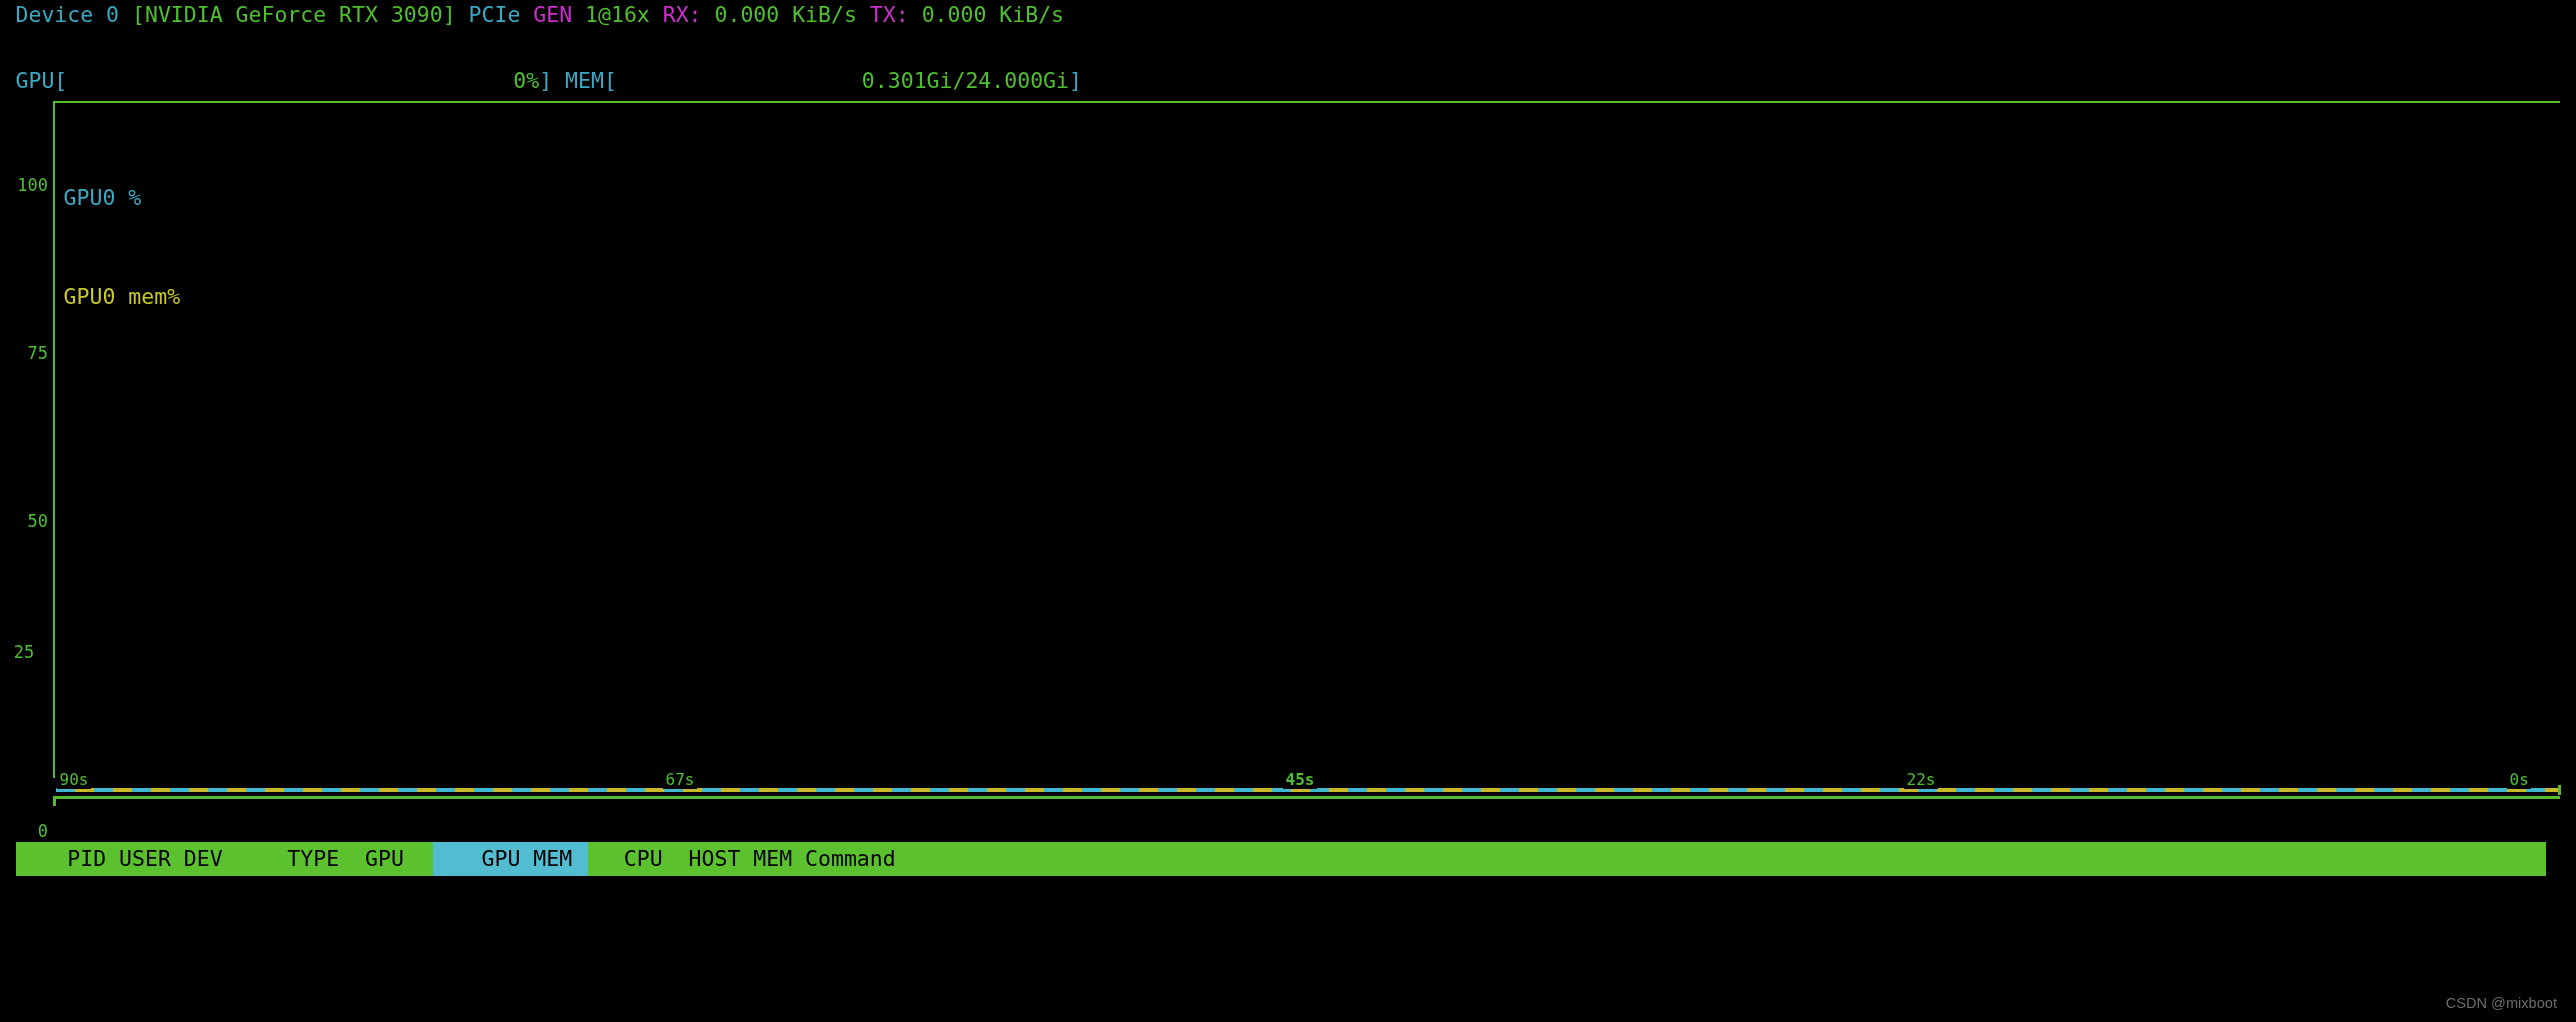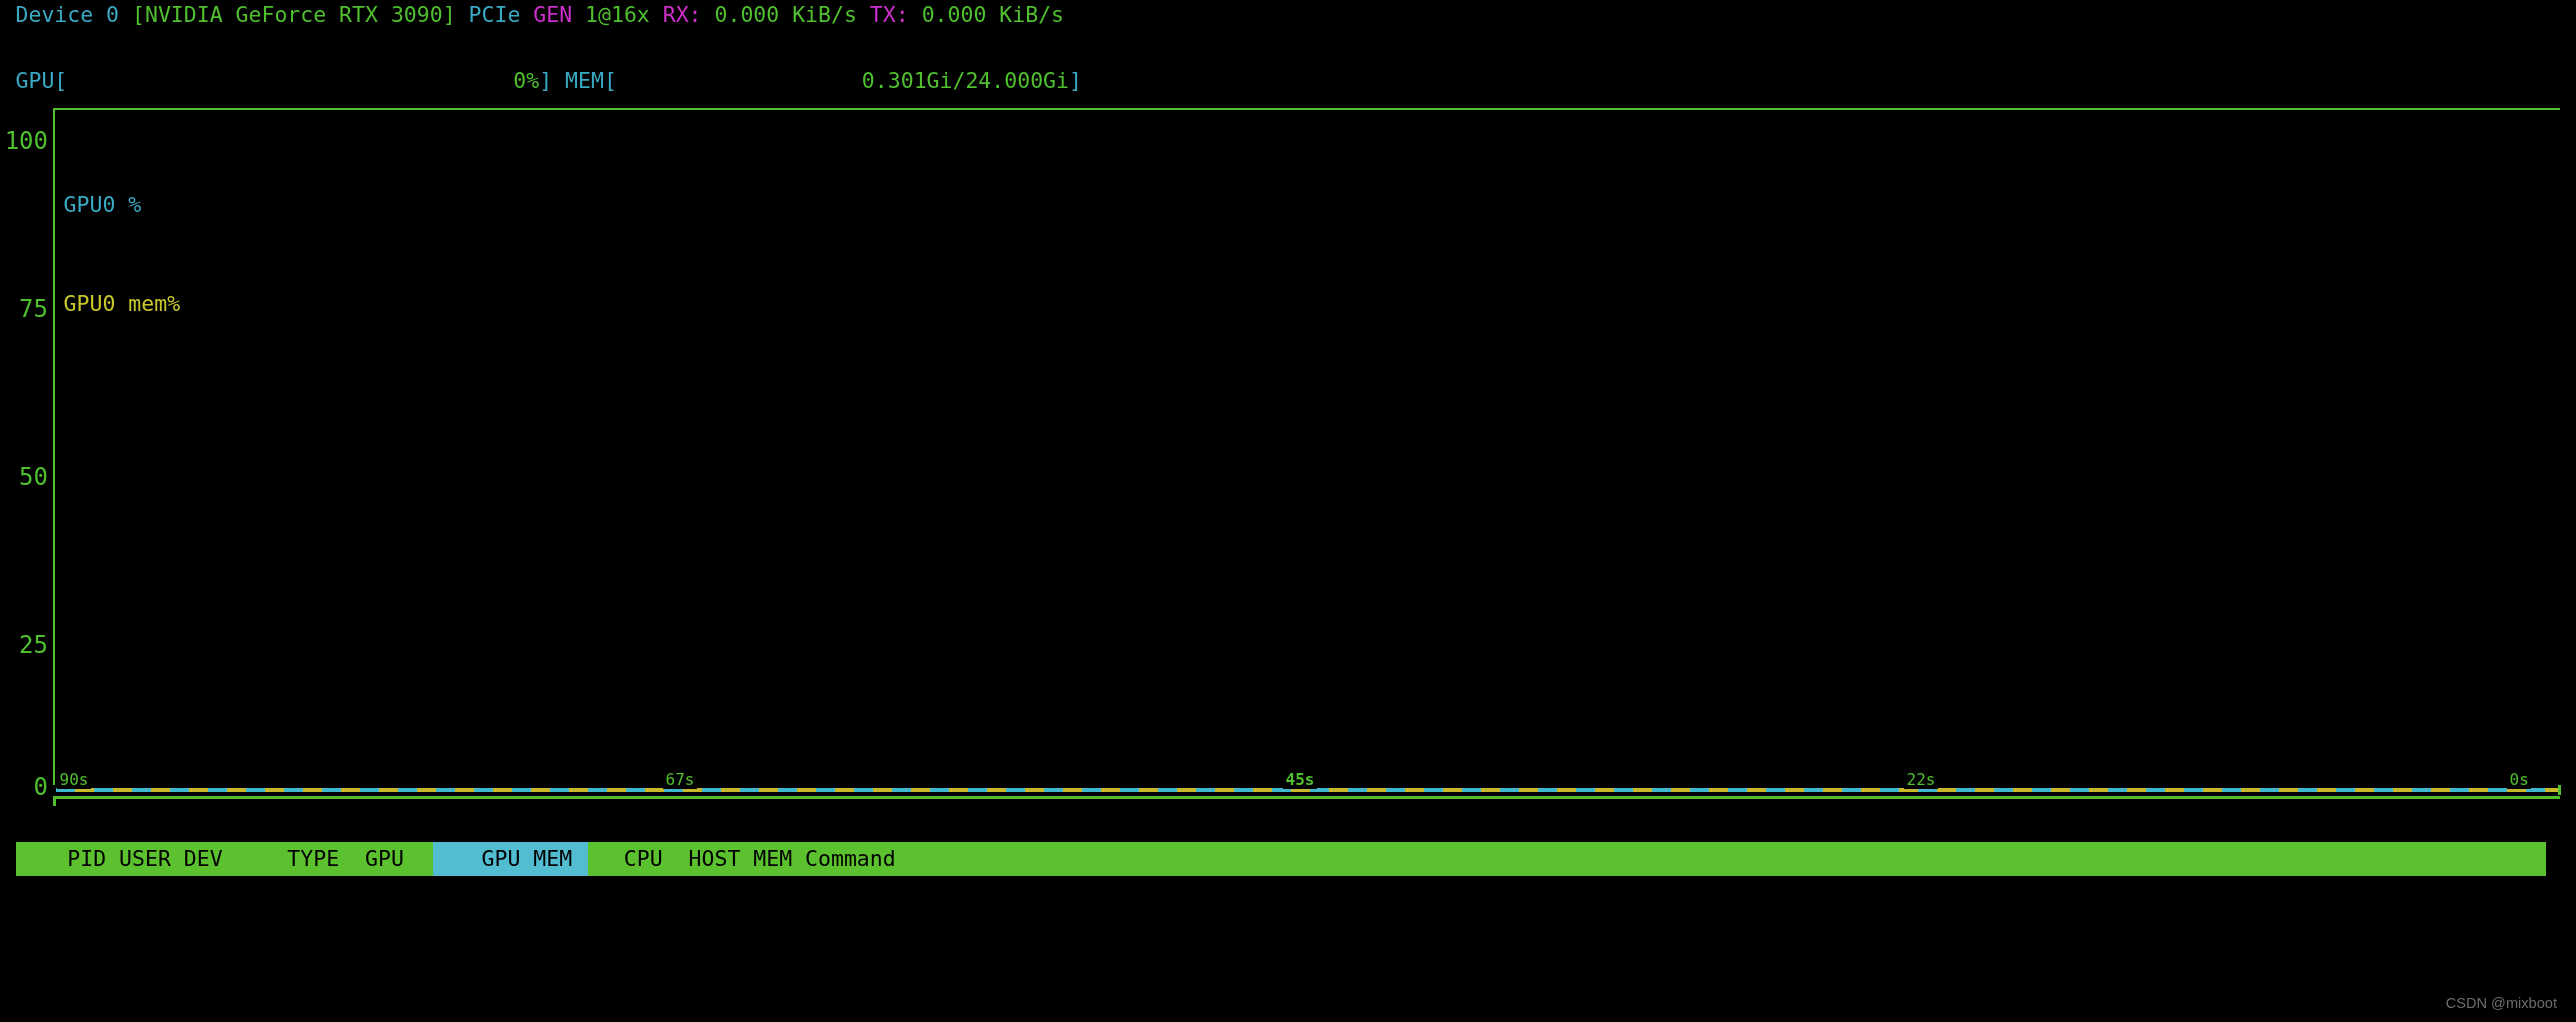--- a/index.html
+++ b/index.html
@@ -29,41 +29,41 @@
   #line2{top:31px;}
   #line3{top:64px;}
 
   .c-cyan{color:#3aa9c4;}
   .c-green{color:#4fbf2f;}
   .c-magenta{color:#cc2fcc;}
 
   
   .plot-area{
     position:absolute;
-    left:53px;top:108px;
+    left:53px;top:101px;
     width:2507px;height:677px;
     border-left:2.6px solid #4fbf2f;
     border-top:2.6px solid #4fbf2f;
     box-sizing:border-box;
   }
   .axis-bottom{
     position:absolute;
     left:53px;top:796px;
     width:2507px;height:2.6px;
     background:#4fbf2f;
   }
   .axis-tick{
     position:absolute;
     width:2.6px;height:10.3px;
     background:#4fbf2f;
     top:796px;
   }
   .ylabel-wrap{
     position:absolute;left:0px;width:48px;text-align:right;
-    font-size:24px;color:#4fbf2f;white-space:pre;
+    font-size:17px;color:#4fbf2f;white-space:pre;margin-top:48px;
   }
 
   
   .xlab{
     position:absolute;
     top:770px;
     font-size:16px;
     color:#4fbf2f;
     background:#000;
     padding:0 2.6px;
@@ -136,21 +136,21 @@
 <div class="term">
 
   <div class="hdr" id="line1"><span class="c-cyan">Device 0 </span><span class="c-green">[NVIDIA GeForce RTX 3090]</span><span class="c-cyan"> PCIe </span><span class="c-magenta">GEN </span><span class="c-green">1@16x </span><span class="c-magenta">RX: </span><span class="c-green">0.000 KiB/s </span><span class="c-magenta">TX: </span><span class="c-green">0.000 KiB/s</span></div>
 
 
   <div class="hdr" id="line3"><span class="c-cyan">GPU[</span><span style="display:inline-block;width:446px"></span><span class="c-green">0%</span><span class="c-cyan">]</span><span class="c-cyan"> MEM[</span><span style="display:inline-block;width:245px"></span><span class="c-green">0.301Gi/24.000Gi</span><span class="c-cyan">]</span></div>
 
   <div class="ylabel-wrap" style="top:127px;">100</div>
   <div class="ylabel-wrap" style="top:295px;">75</div>
   <div class="ylabel-wrap" style="top:463px;">50</div>
-  <div class="ylabel-wrap" style="top:631px;">25</div>
+  <div class="ylabel-wrap" style="top:594px;text-align:center;">25</div>
   <div class="ylabel-wrap" style="top:773px;">0</div>
 
   <div class="plot-area">
     <div class="legend" style="position:absolute;left:8.6px;top:12px;">
       <div class="lg-gpu">GPU0 %</div>
       <div class="lg-mem">GPU0 mem%</div>
     </div>
   </div>
 
   <div class="trace trace-gpu"></div>

